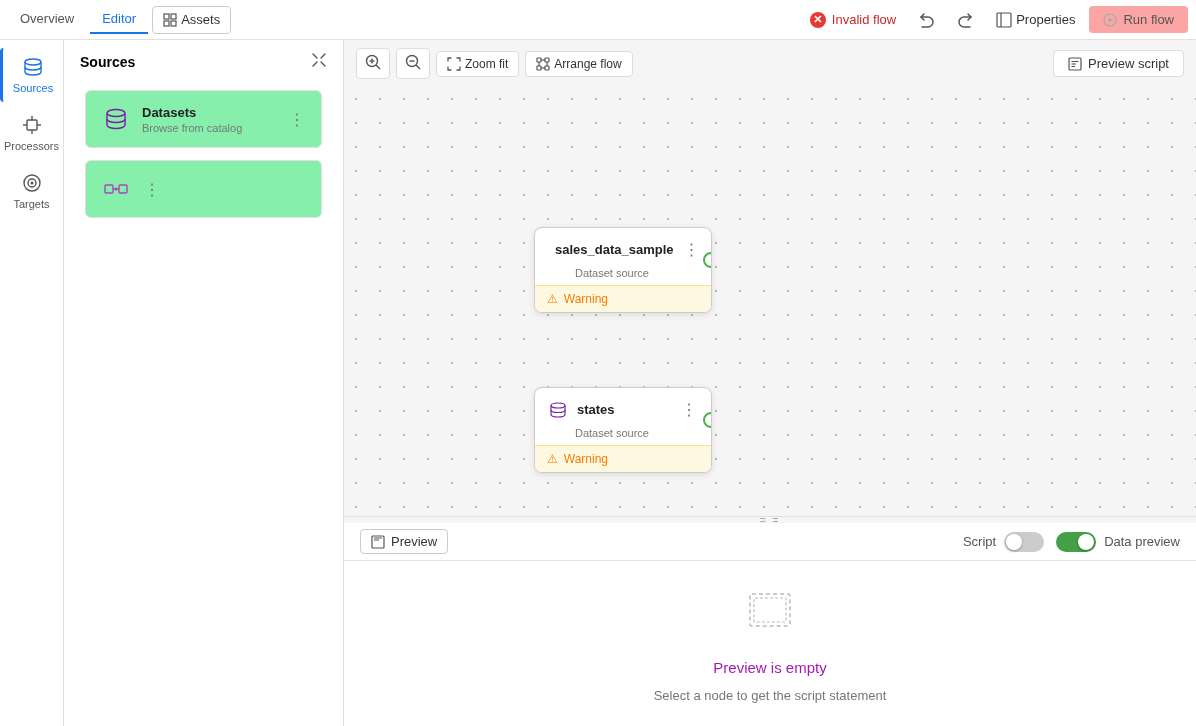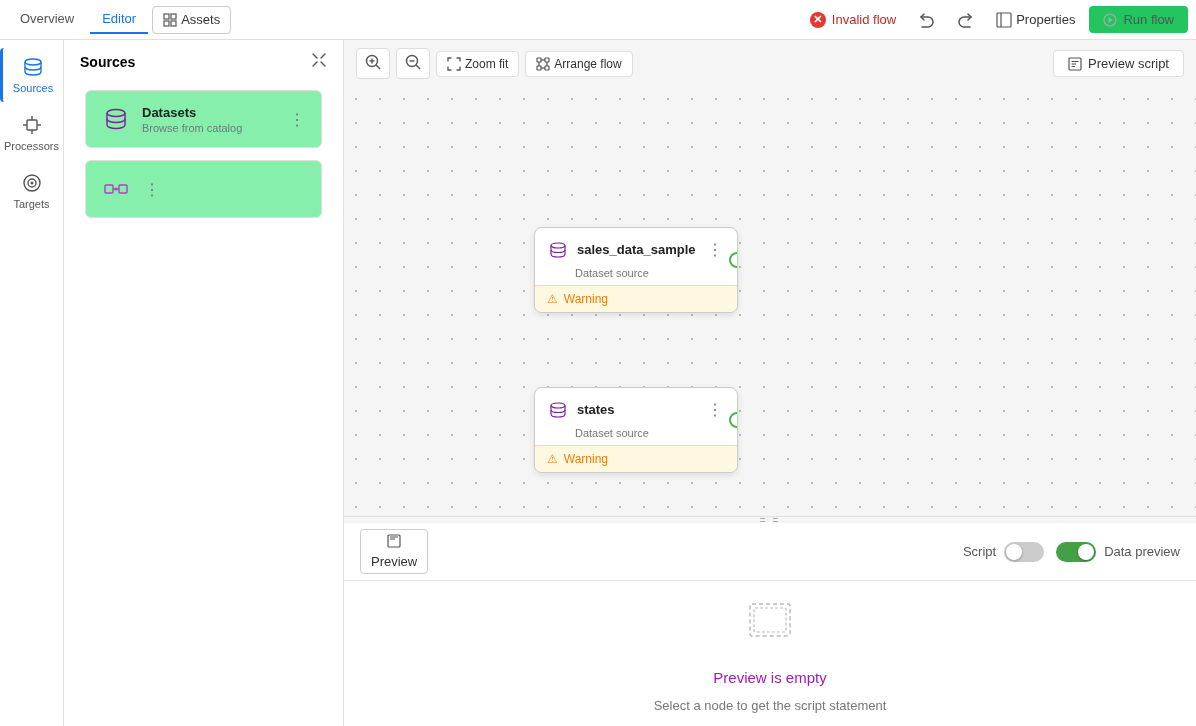--- a/index.html
+++ b/index.html
@@ -37,21 +37,21 @@
     .icon-btn {
       background: none; border: none; cursor: pointer; padding: 4px 8px;
       color: #555; font-size: 16px; display: flex; align-items: center;
     }
     .properties-btn {
       display: flex; align-items: center; gap: 4px; cursor: pointer;
       padding: 4px 10px; font-size: 13px; color: #333; background: none; border: none; justify-content: flex-end;
     }
     .run-flow-btn {
       display: flex; align-items: center; gap: 6px;
-      background: #22c55e; border: none; cursor: pointer;
+      background: #fca5a5; border: none; cursor: pointer;
       padding: 6px 14px; font-size: 13px; color: #555;
       border-radius: 4px;
     }
 
     
     .main-layout {
       display: flex; height: calc(100vh - 40px);
     }
 
     
@@ -116,21 +116,21 @@
 
     
     .canvas-grid {
       flex: 1; position: relative; overflow: hidden;
       background-image: radial-gradient(circle, #bbb 1px, transparent 1px);
       background-size: 24px 24px;
     }
 
     
     .flow-node {
-      position: absolute; width: 204px;
+      position: absolute; width: 178px;
       background: #fff; border: 1px solid #ccc; border-radius: 8px;
       box-shadow: 0 2px 6px rgba(0,0,0,0.1); overflow: hidden;
     }
     .flow-node-header {
       display: flex; align-items: center; gap: 8px;
       padding: 10px 12px 6px 12px;
     }
     .flow-node-title { font-weight: 600; font-size: 13px; color: #222; flex: 1; }
     .flow-node-sub { font-size: 11px; color: #777; padding: 0 27px 6px 40px; }
     .flow-node-warning {
@@ -153,21 +153,21 @@
       height: 6px; background: #f5f5f5; display: flex; align-items: center; justify-content: center;
       cursor: ns-resize;
     }
     .preview-resize-dots { color: #aaa; font-size: 10px; letter-spacing: 2px; }
     .preview-toolbar {
       display: flex; align-items: center; padding: 6px 16px; border-bottom: 1px solid #e0e0e0; gap: 12px;
     }
     .preview-tab {
       display: flex; align-items: center; gap: 6px;
       padding: 4px 10px; cursor: pointer; font-size: 13px; color: #333;
-      background: #fff; border: 1px solid #ccc; border-radius: 4px; flex-direction: column;
+      background: #fff; border: 1px solid #ccc; border-radius: 4px;
     }
     .preview-tab-spacer { flex: 1; }
     .toggle-group { display: flex; align-items: center; gap: 8px; font-size: 13px; color: #555; }
     .toggle {
       width: 40px; height: 20px; border-radius: 10px; position: relative; cursor: pointer;
     }
     .toggle.off { background: #ccc; }
     .toggle.on { background: #43a047; }
     .toggle-knob {
       position: absolute; top: 2px; width: 16px; height: 16px;

